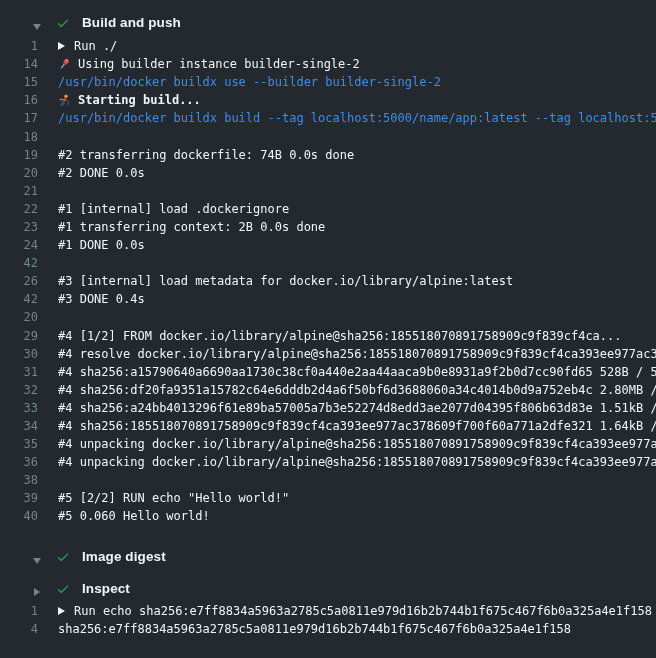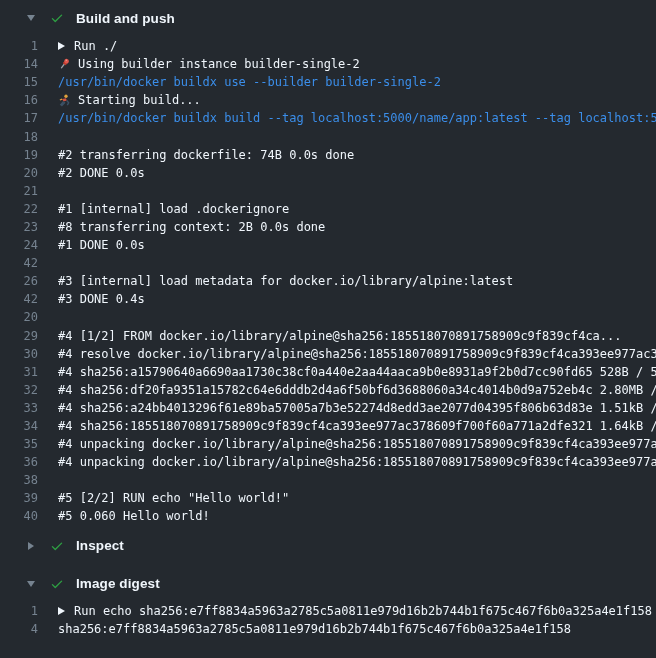--- a/index.html
+++ b/index.html
@@ -5,22 +5,22 @@
   html, body { margin: 0; padding: 0; }
   body {
     width: 656px; height: 658px;
     background: #24292f;
     overflow: hidden;
     font-family: "Liberation Sans", sans-serif;
   }
   .log-viewer { padding-top: 6px; }
 
   .group-header {
-    display: flex; align-items: center;
-    height: 24px; padding-left: 24px;
+    display: flex; align-items: flex-end;
+    height: 24px; padding-left: 30px;
     cursor: pointer; user-select: none;
   }
   .chev-box { width: 14px; display: flex; justify-content: center; flex: none; }
   .chev-down {
     width: 0; height: 0;
     border-left: 4.5px solid transparent;
     border-right: 4.5px solid transparent;
     border-top: 6px solid #768390;
   }
   .chev-right {
@@ -110,21 +110,21 @@
         <span class="line-txt cmd"><span style="white-space: pre;">/usr/bin/docker buildx use --builder builder-single-2</span></span>
       </div>
       <div class="log-row">
         <span class="line-num">16</span>
         <span class="line-txt"><svg viewBox="0 0 14 14" width="13" height="13" class="row-svg-icon">
             <circle cx="8.6" cy="2.4" r="1.8" fill="#e0a23d"></circle>
             <path d="M4.5 5.5 L8.5 4.5 L9.5 7 L6 8 Z" fill="#d14f3f"></path>
             <path d="M6 8 L3 11.5 L4.2 12.4 L7.6 9" stroke="#3b5064" stroke-width="1.5" fill="none"></path>
             <path d="M9.5 7 L11.5 9.5 L10 12" stroke="#3b5064" stroke-width="1.5" fill="none"></path>
             <path d="M4.5 5.5 L2 6.5" stroke="#e0a23d" stroke-width="1.3" fill="none"></path>
-          </svg><span style="white-space: pre;">Starting build...</span></span>
+          </svg><span style="white-space: pre; font-weight: bold;">Starting build...</span></span>
       </div>
       <div class="log-row">
         <span class="line-num">17</span>
         <span class="line-txt cmd"><span style="white-space: pre;">/usr/bin/docker buildx build --tag localhost:5000/name/app:latest --tag localhost:50</span></span>
       </div>
       <div class="log-row">
         <span class="line-num">18</span>
       </div>
       <div class="log-row">
         <span class="line-num">19</span>
@@ -137,21 +137,21 @@
       <div class="log-row">
         <span class="line-num">21</span>
         <span class="line-txt"><span style="white-space: pre;"></span></span>
       </div>
       <div class="log-row">
         <span class="line-num">22</span>
         <span class="line-txt"><span style="white-space: pre;">#1 [internal] load .dockerignore</span></span>
       </div>
       <div class="log-row">
         <span class="line-num">23</span>
-        <span class="line-txt"><span style="white-space: pre;">#8 transferring context: 2B 0.0s done</span></span>
+        <span class="line-txt"><span style="white-space: pre;">#1 transferring context: 2B 0.0s done</span></span>
       </div>
       <div class="log-row">
         <span class="line-num">24</span>
         <span class="line-txt"><span style="white-space: pre;">#1 DONE 0.0s</span></span>
       </div>
       <div class="log-row">
         <span class="line-num">42</span>
         <span class="line-txt"><span style="white-space: pre;"></span></span>
       </div>
       <div class="log-row">
@@ -204,40 +204,40 @@
       </div>
       <div class="log-row">
         <span class="line-num">39</span>
         <span class="line-txt"><span style="white-space: pre;">#5 [2/2] RUN echo "Hello world!"</span></span>
       </div>
       <div class="log-row">
         <span class="line-num">40</span>
         <span class="line-txt"><span style="white-space: pre;">#5 0.060 Hello world!</span></span>
       </div>
     </div>
+
+  <div class="group-header mt14">
+    <span class="chev-box">
+        <span class="chev-down"></span>
+      </span>
+    <svg class="check-box" viewBox="0 0 16 16" width="14" height="14">
+      <path fill="#2ea043" d="M13.78 4.22a.75.75 0 0 1 0 1.06l-7.25 7.25a.75.75 0 0 1-1.06 0L2.22 9.28a.75.75 0 0 1 1.06-1.06L6 10.94l6.72-6.72a.75.75 0 0 1 1.06 0Z"></path>
+    </svg>
+    <span class="group-title">Image digest</span>
+  </div>
 
   <div class="group-header mt8">
     <span class="chev-box">
         <span class="chev-right"></span>
       </span>
     <svg class="check-box" viewBox="0 0 16 16" width="14" height="14">
       <path fill="#2ea043" d="M13.78 4.22a.75.75 0 0 1 0 1.06l-7.25 7.25a.75.75 0 0 1-1.06 0L2.22 9.28a.75.75 0 0 1 1.06-1.06L6 10.94l6.72-6.72a.75.75 0 0 1 1.06 0Z"></path>
     </svg>
     <span class="group-title">Inspect</span>
   </div>
-
-  <div class="group-header mt14">
-    <span class="chev-box">
-        <span class="chev-down"></span>
-      </span>
-    <svg class="check-box" viewBox="0 0 16 16" width="14" height="14">
-      <path fill="#2ea043" d="M13.78 4.22a.75.75 0 0 1 0 1.06l-7.25 7.25a.75.75 0 0 1-1.06 0L2.22 9.28a.75.75 0 0 1 1.06-1.06L6 10.94l6.72-6.72a.75.75 0 0 1 1.06 0Z"></path>
-    </svg>
-    <span class="group-title">Image digest</span>
-  </div>
   <div class="log-lines mt6">
       <div class="log-row">
         <span class="line-num">1</span>
         <span class="line-txt"><span class="run-arrow-icon"></span><span style="white-space: pre;">Run echo sha256:e7ff8834a5963a2785c5a0811e979d16b2b744b1f675c467f6b0a325a4e1f158</span></span>
       </div>
       <div class="log-row">
         <span class="line-num">4</span>
         <span class="line-txt"><span style="white-space: pre;">sha256:e7ff8834a5963a2785c5a0811e979d16b2b744b1f675c467f6b0a325a4e1f158</span></span>
       </div>
     </div>

